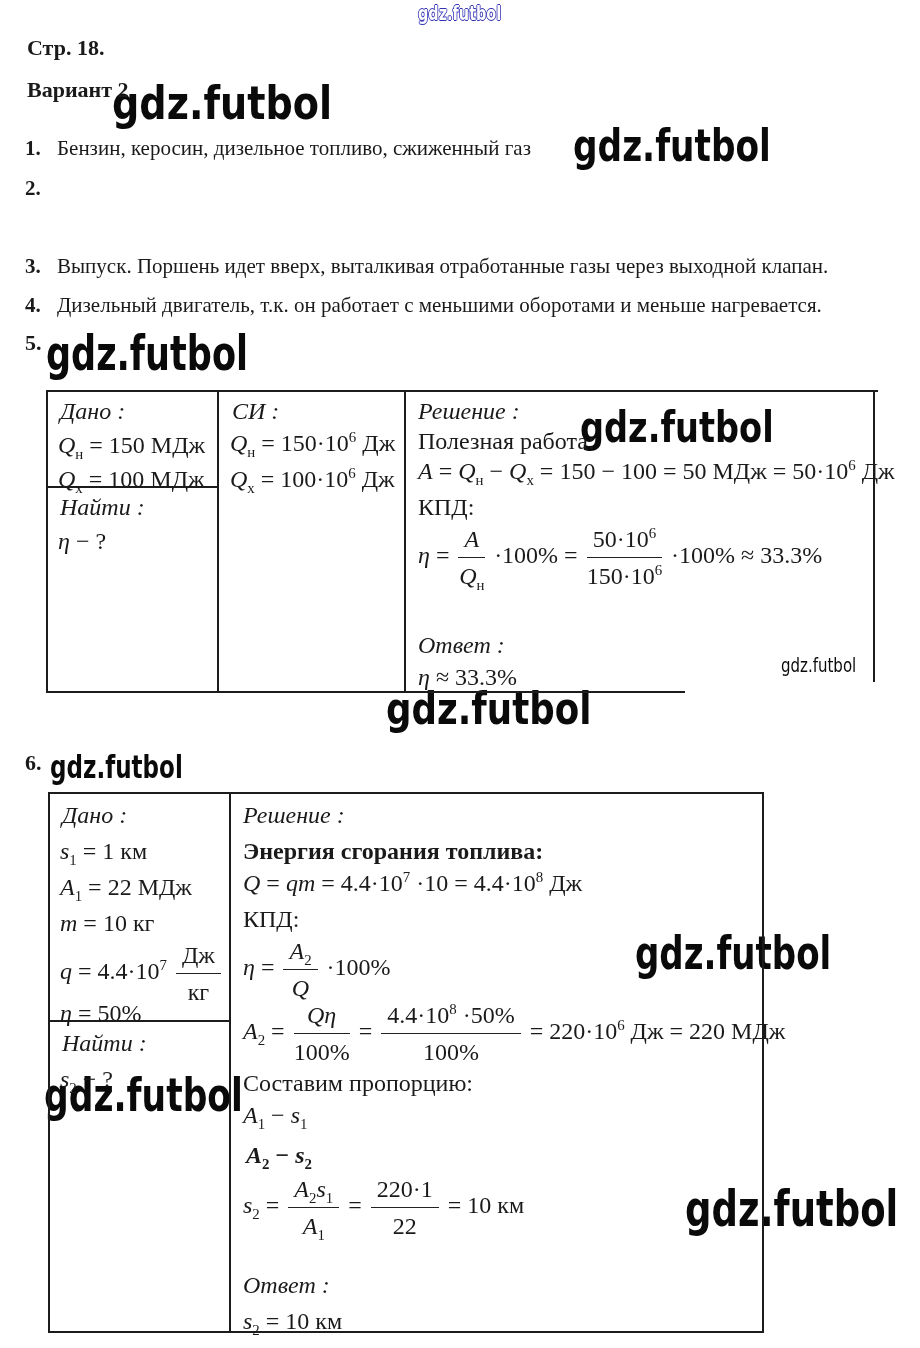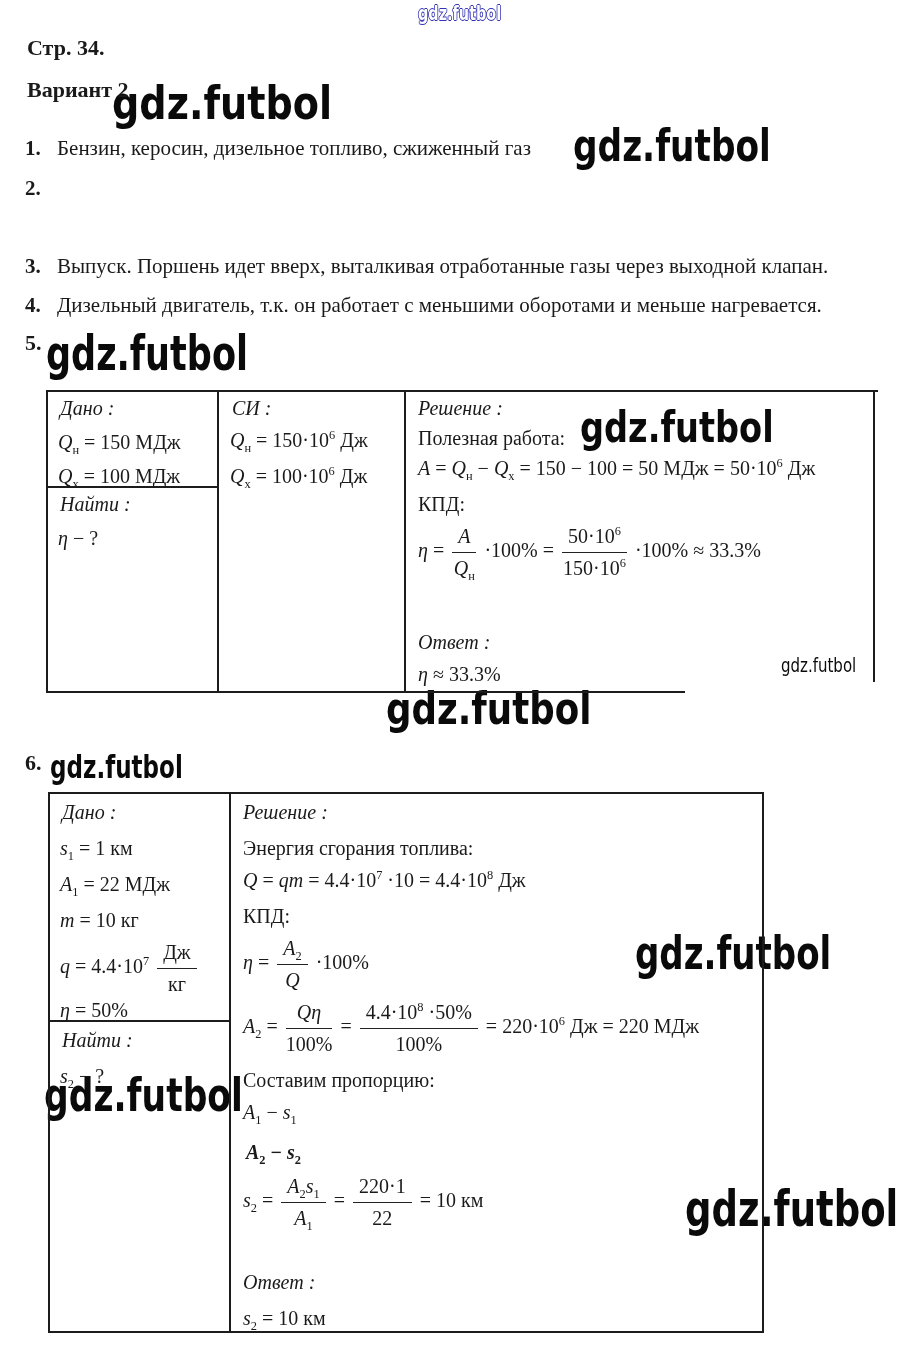--- a/index.html
+++ b/index.html
@@ -18,21 +18,21 @@
 
   
   .ans-num{position:absolute;left:25px;font-weight:bold;font-size:21px;line-height:40px;}
   .ans-text{position:absolute;left:57px;width:838px;font-size:21px;line-height:40px;text-align:justify;}
 
   .pnum{position:absolute;left:25px;font-weight:bold;font-size:22px;line-height:1.2;}
 
   
   .tbl{position:absolute;}
   .ln{position:absolute;background:#1c1c1c;}
-  .cell{position:absolute;font-size:20px;line-height:1.25;white-space:nowrap;}
+  .cell{position:absolute;font-size:24px;line-height:1.25;white-space:nowrap;}
   .lbl{font-style:italic;}
   .f i{font-family:"Liberation Serif",serif;font-style:italic;}
   sub,sup{font-size:0.62em;line-height:0;}
   .frac{display:inline-block;vertical-align:middle;text-align:center;margin:0 3px;}
   .frac .num{display:block;border-bottom:1.5px solid #222;padding:0 6px 3px;}
   .frac .den{display:block;padding-top:3px;}
 </style>
 </head>
 <body>
 
@@ -43,21 +43,21 @@
   <div class="wm" style="left:573px;top:124px;font-size:44px;transform:scale(0.78,1);">gdz.futbol</div>
   <div class="wm" style="left:46px;top:329px;font-size:48px;transform:scale(0.73,1);">gdz.futbol</div>
   <div class="wm" style="left:580px;top:407px;font-size:42px;transform:scale(0.80,1);">gdz.futbol</div>
   <div class="wm wm-light" style="left:781px;top:655px;font-size:20px;transform:scale(0.75,1);">gdz.futbol</div>
   <div class="wm" style="left:386px;top:687px;font-size:44px;transform:scale(0.81,1);">gdz.futbol</div>
   <div class="wm" style="left:50px;top:751px;font-size:32px;transform:scale(0.72,1);">gdz.futbol</div>
   <div class="wm" style="left:635px;top:930px;font-size:46px;transform:scale(0.74,1);">gdz.futbol</div>
   <div class="wm" style="left:44px;top:1072px;font-size:46px;transform:scale(0.75,1);">gdz.futbol</div>
   <div class="wm" style="left:685px;top:1184px;font-size:50px;transform:scale(0.74,1);">gdz.futbol</div>
 
-  <div class="hdr" style="left:27px;top:35px;">Стр. 34.</div>
+  <div class="hdr" style="left:27px;top:35px;">Стр. 18.</div>
   <div class="hdr" style="left:27px;top:77px;">Вариант 2</div>
 
   <div class="ans-num" style="top:128px;">1.</div>
   <div class="ans-text" style="top:128px;">Бензин, керосин, дизельное топливо, сжиженный газ</div>
 
   <div class="ans-num" style="top:168px;">2.</div>
 
   <div class="ans-num" style="top:246px;">3.</div>
   <div class="ans-text" style="top:246px;">Выпуск. Поршень идет вверх, выталкивая отработанные газы через выходной клапан.</div>
 
@@ -107,21 +107,21 @@
     <div class="cell lbl" style="left:14px;top:8px;">Дано :</div>
     <div class="cell f" style="left:12px;top:44px;"><i>s</i><sub>1</sub> = 1 км</div>
     <div class="cell f" style="left:12px;top:80px;"><i>A</i><sub>1</sub> = 22 МДж</div>
     <div class="cell f" style="left:12px;top:116px;"><i>m</i> = 10 кг</div>
     <div class="cell f" style="left:12px;top:148px;"><i>q</i> = 4.4·10<sup>7</sup> <span class="frac"><span class="num">Дж</span><span class="den">кг</span></span></div>
     <div class="cell f" style="left:12px;top:206px;"><i>η</i> = 50%</div>
     <div class="cell lbl" style="left:14px;top:236px;">Найти :</div>
     <div class="cell f" style="left:12px;top:272px;"><i>s</i><sub>2</sub> − ?</div>
 
     <div class="cell lbl" style="left:195px;top:8px;">Решение :</div>
-    <div class="cell" style="left:195px;top:44px;">Энергия сгорания топлива:</div>
+    <div class="cell" style="left:195px;top:44px;font-weight:bold;">Энергия сгорания топлива:</div>
     <div class="cell f" style="left:195px;top:76px;"><i>Q</i> = <i>qm</i> = 4.4·10<sup>7</sup> ·10 = 4.4·10<sup>8</sup> Дж</div>
     <div class="cell" style="left:195px;top:112px;">КПД:</div>
     <div class="cell f" style="left:195px;top:144px;"><i>η</i> = <span class="frac"><span class="num"><i>A</i><sub>2</sub></span><span class="den"><i>Q</i></span></span> ·100%</div>
     <div class="cell f" style="left:195px;top:208px;"><i>A</i><sub>2</sub> = <span class="frac"><span class="num"><i>Qη</i></span><span class="den">100%</span></span> = <span class="frac"><span class="num">4.4·10<sup>8</sup> ·50%</span><span class="den">100%</span></span> = 220·10<sup>6</sup> Дж = 220 МДж</div>
     <div class="cell" style="left:195px;top:276px;">Составим пропорцию:</div>
     <div class="cell f" style="left:195px;top:308px;text-align:right;"><i>A</i><sub>1</sub> − <i>s</i><sub>1</sub></div>
     <div class="cell f" style="left:198px;top:348px;font-weight:bold;"><i>A</i><sub>2</sub> − <i>s</i><sub>2</sub></div>
     <div class="cell f" style="left:195px;top:382px;"><i>s</i><sub>2</sub> = <span class="frac"><span class="num"><i>A</i><sub>2</sub><i>s</i><sub>1</sub></span><span class="den"><i>A</i><sub>1</sub></span></span> = <span class="frac"><span class="num">220·1</span><span class="den">22</span></span> = 10 км</div>
     <div class="cell lbl" style="left:195px;top:478px;">Ответ :</div>
     <div class="cell f" style="left:195px;top:514px;"><i>s</i><sub>2</sub> = 10 км</div>

